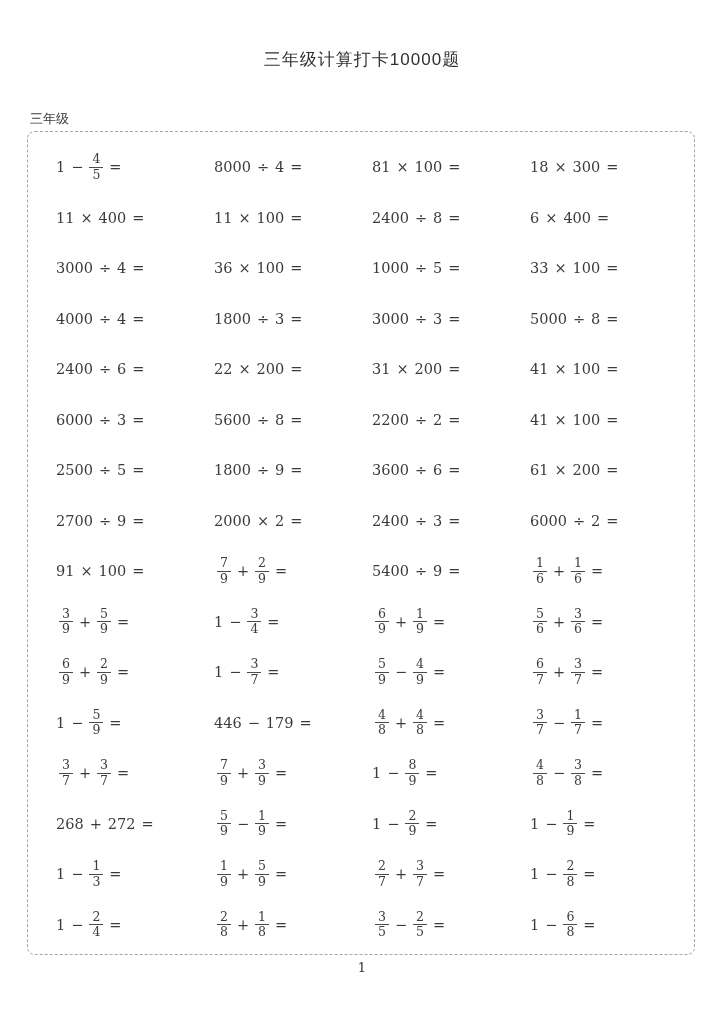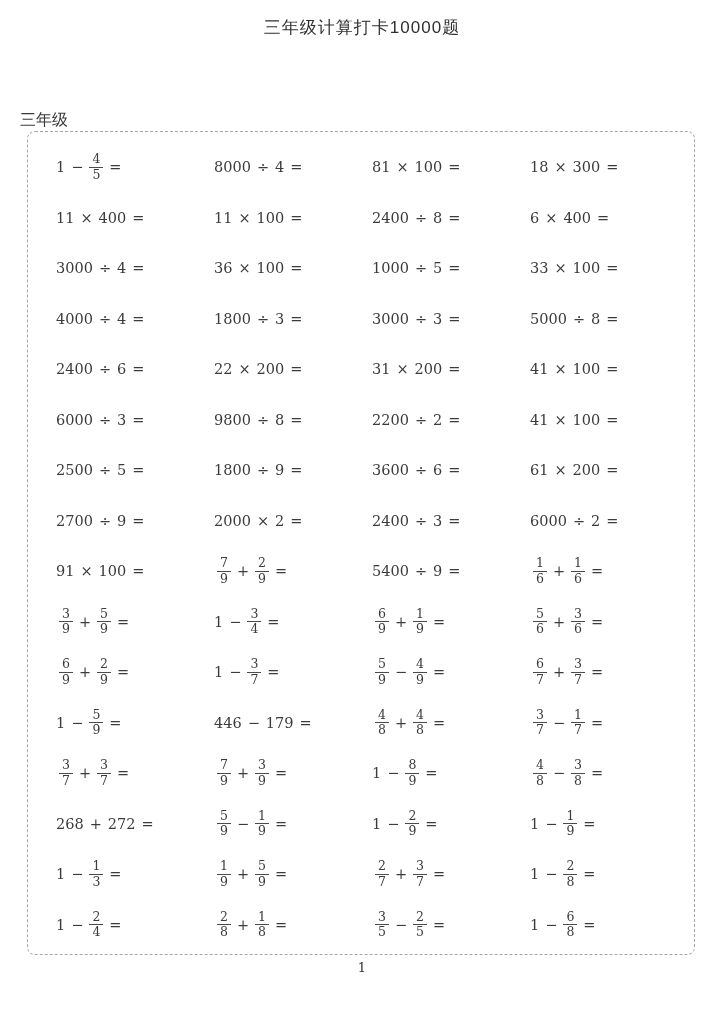--- a/index.html
+++ b/index.html
@@ -8,29 +8,29 @@
     position:relative;
     width:724px; height:1024px;
     background:#ffffff;
     margin:0 auto;
     overflow:hidden;
     font-family:"Liberation Sans", sans-serif;
     color:#333333;
   }
   .title {
     text-align:center;
-    padding-top:16px;
+    padding-top:48px;
     font-size:17px;
     letter-spacing:1px;
     color:#2f2f2f;
   }
   .grade-label {
     position:absolute;
-    left:20px; top:110px;
-    font-size:16px;
+    left:30px; top:110px;
+    font-size:13px;
     color:#3a3a3a;
   }
   .box {
     position:absolute;
     left:27px; top:131px;
     width:668px; height:824px;
     box-sizing:border-box;
     border:1px dashed #a6a6a6;
     border-radius:8px;
     padding:10px 6px 0 28px;
@@ -203,21 +203,21 @@
           <span class="tok">100</span>
           <span class="tok">=</span>
         </div>
         <div class="cell">
           <span class="tok">6000</span>
           <span class="tok">÷</span>
           <span class="tok">3</span>
           <span class="tok">=</span>
         </div>
         <div class="cell">
-          <span class="tok">9800</span>
+          <span class="tok">5600</span>
           <span class="tok">÷</span>
           <span class="tok">8</span>
           <span class="tok">=</span>
         </div>
         <div class="cell">
           <span class="tok">2200</span>
           <span class="tok">÷</span>
           <span class="tok">2</span>
           <span class="tok">=</span>
         </div>

